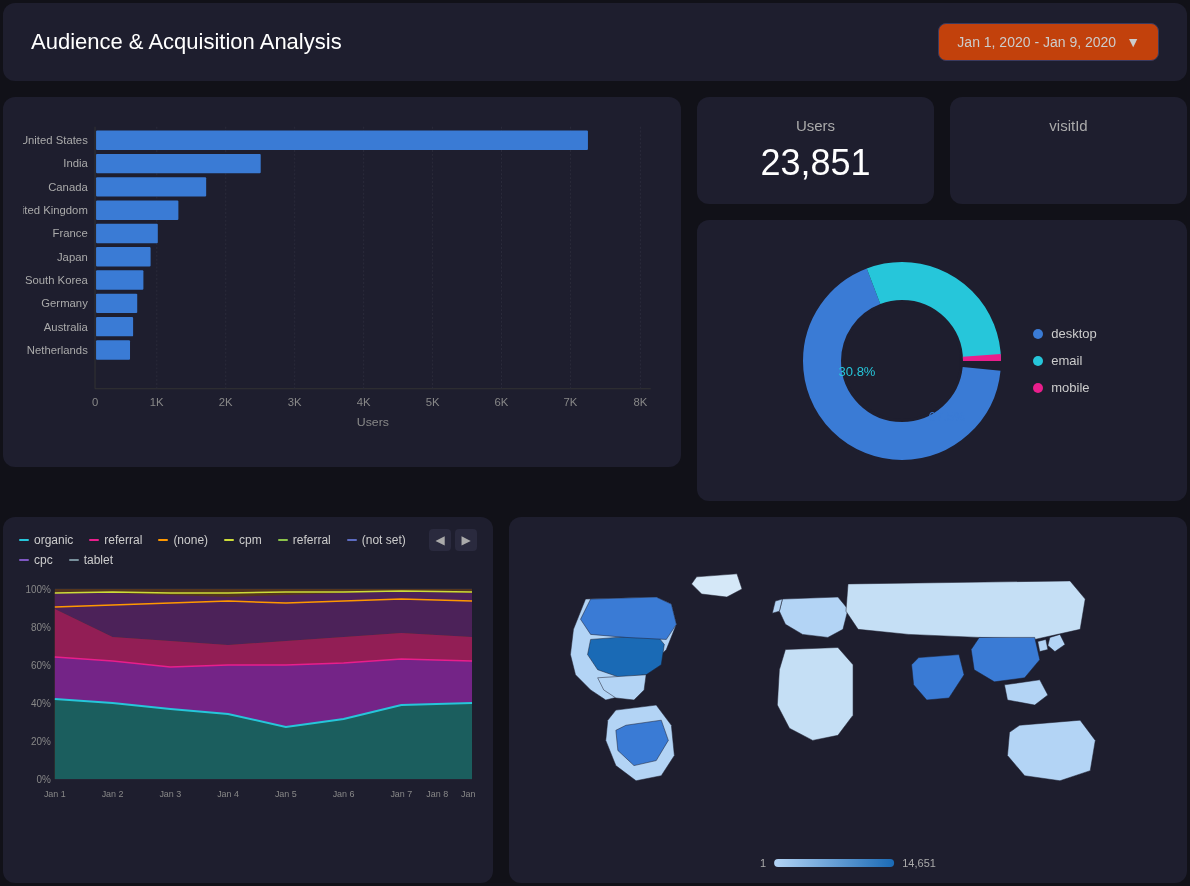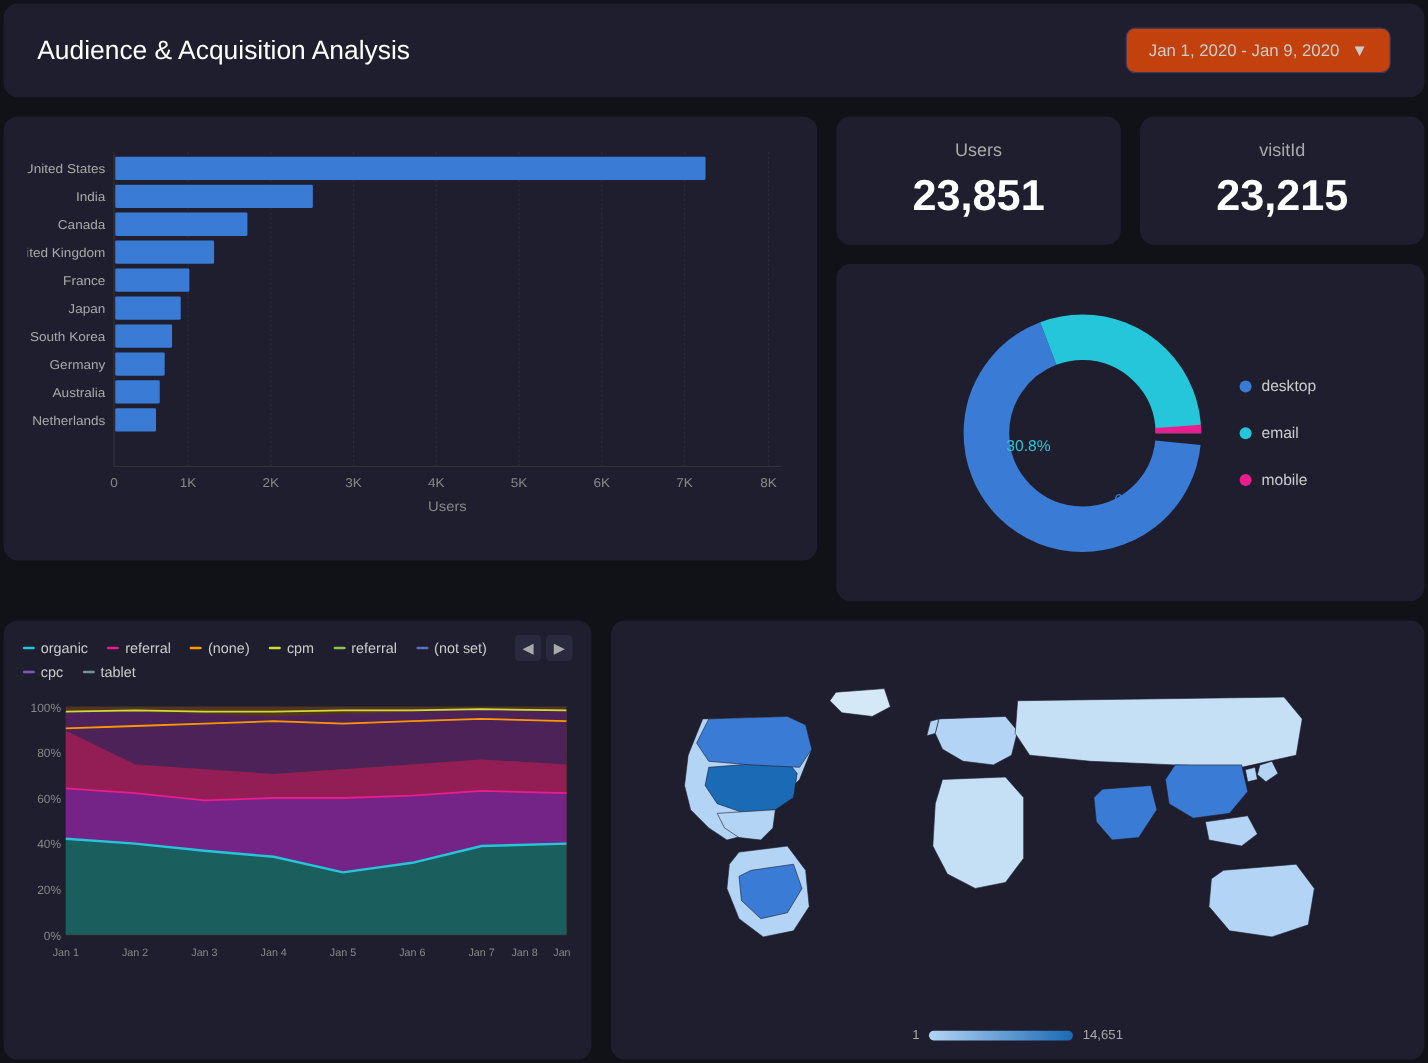--- a/index.html
+++ b/index.html
@@ -77,21 +77,21 @@
       text-align: center;
     }
     .kpi-label {
       font-size: 15px;
       color: #aaa;
       margin-bottom: 8px;
     }
     .kpi-value {
       font-size: 36px;
       color: #fff;
-      font-weight: 700;
+      font-weight: 400;
     }
     
     .bar-chart-card {
       background: #1e1e2e;
       border-radius: 12px;
       padding: 20px;
       height: 370px;
     }
     .chart-area {
       width: 100%;
@@ -143,21 +143,21 @@
       gap: 5px;
     }
     .legend-dot {
       width: 10px;
       height: 3px;
       border-radius: 2px;
     }
     .donut-legend {
       display: flex;
       flex-direction: column;
-      gap: 24px;
+      gap: 12px;
       margin-left: 16px;
     }
     .donut-legend-item {
       display: flex;
       align-items: center;
       gap: 8px;
       font-size: 13px;
     }
     .donut-legend-dot {
       width: 10px;
@@ -283,21 +283,20 @@
 
     <div class="right-panel">
 
       <div class="kpi-row">
         <div class="kpi-card">
           <div class="kpi-label">Users</div>
           <div class="kpi-value">23,851</div>
         </div>
         <div class="kpi-card">
           <div class="kpi-label">visitId</div>
-          <div class="kpi-value">23,215</div>
         </div>
       </div>
 
       <div class="donut-card">
         <svg width="230" height="230" viewBox="0 0 230 230">
 
           <circle cx="115" cy="115" r="80" fill="none" stroke="#3a7bd5" stroke-width="38" stroke-dasharray="339.3 502.65" stroke-dashoffset="-8"></circle>
           <circle cx="115" cy="115" r="80" fill="none" stroke="#26c6da" stroke-width="38" stroke-dasharray="154.82 502.65" stroke-dashoffset="-347.3"></circle>
           <circle cx="115" cy="115" r="80" fill="none" stroke="#e91e8c" stroke-width="38" stroke-dasharray="8.54 502.65" stroke-dashoffset="-496"></circle>
 

